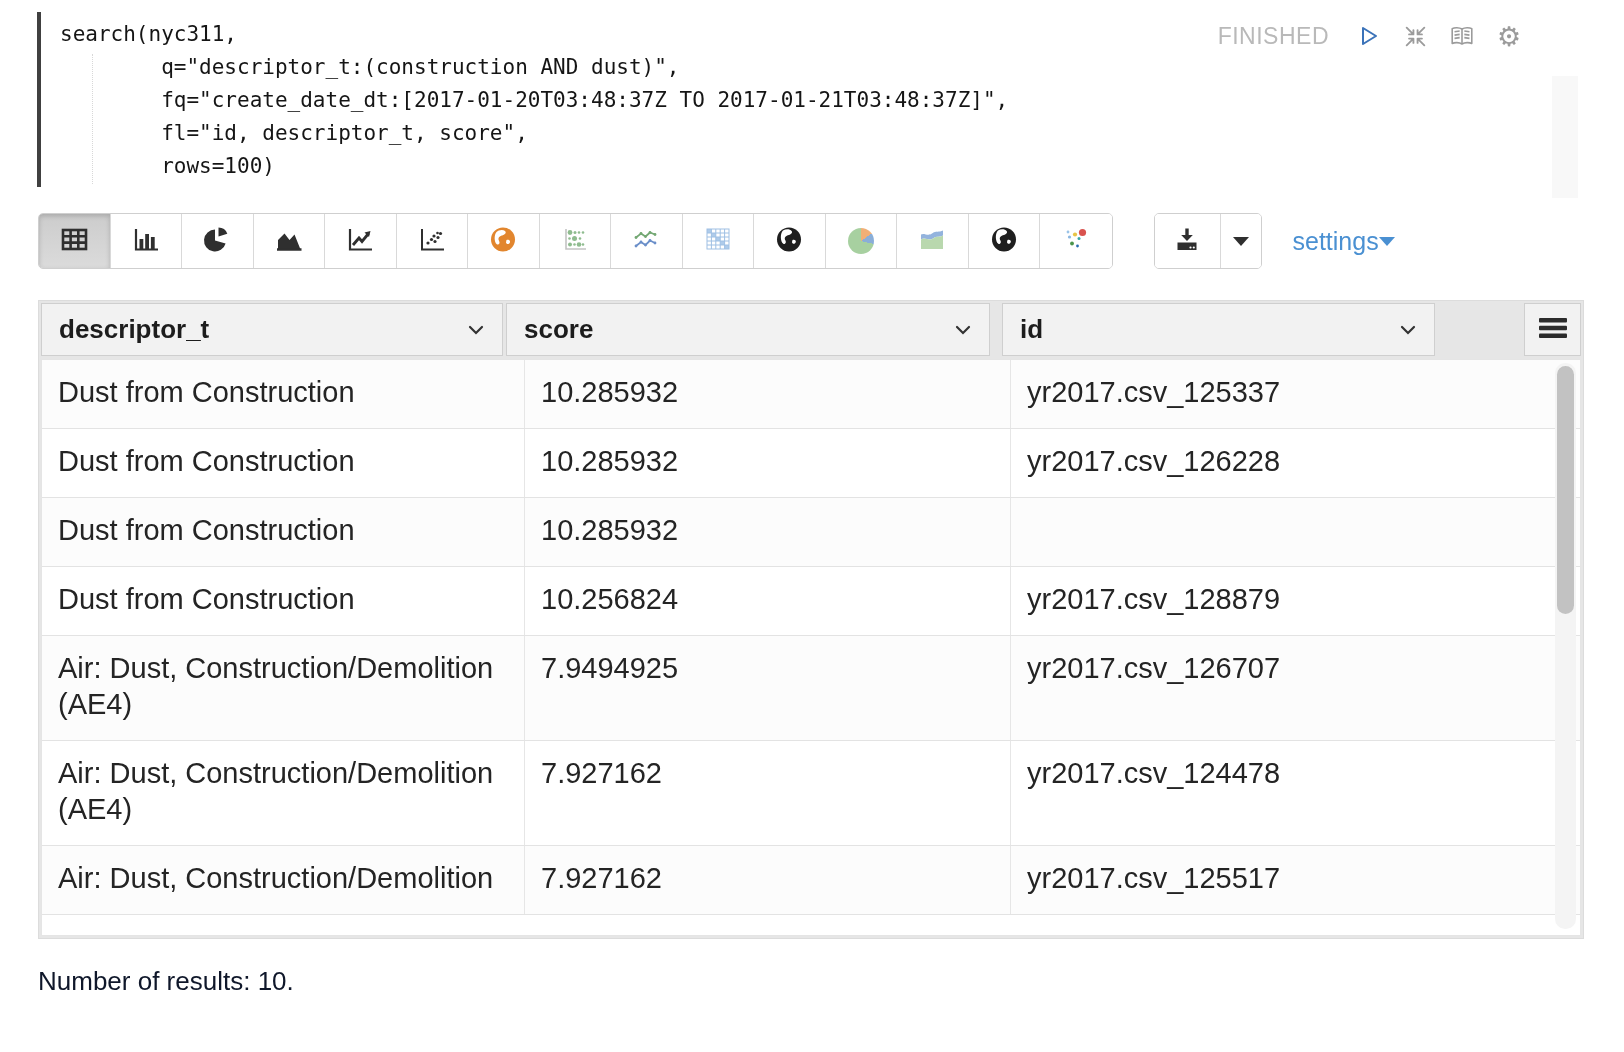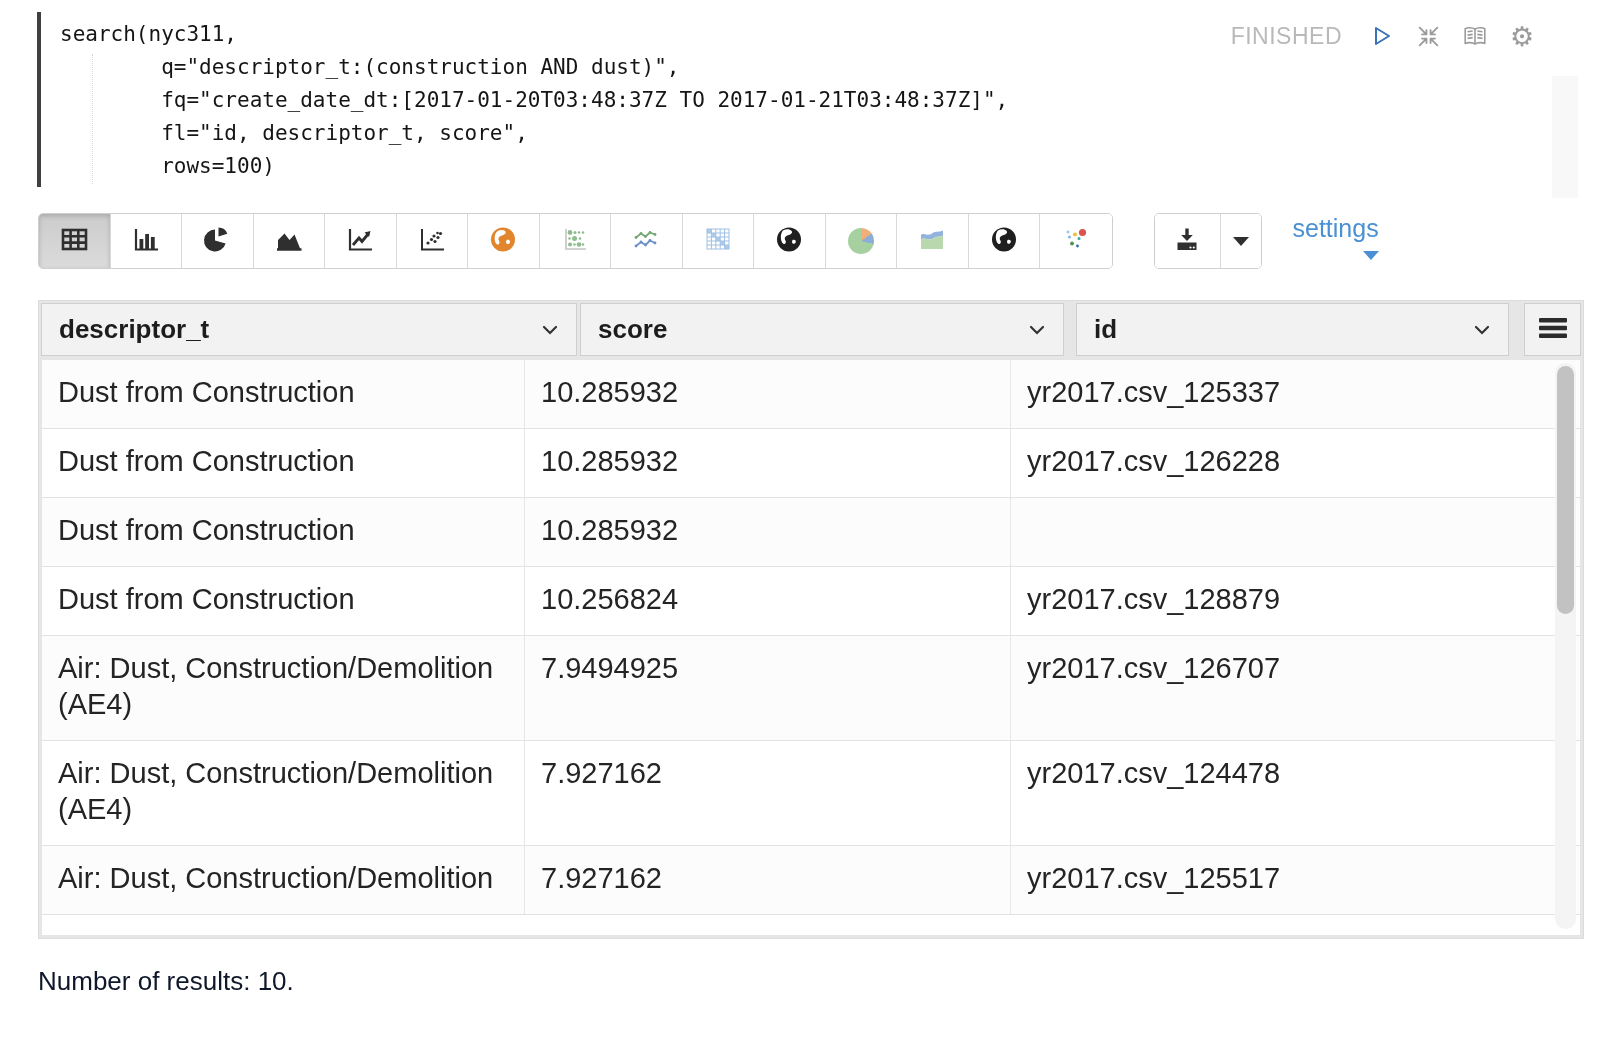--- a/index.html
+++ b/index.html
@@ -10,21 +10,21 @@
   .paragraph { position:relative; padding-top:12px; }
   .code-block { position:relative; margin-left:37px; border-left:4px solid #404040;
                 padding:6px 0 4px 19px; }
   .indent-guide { position:absolute; left:51px; top:42px; height:130px;
                   border-left:1px dotted #d8d8d8; }
   .code-line { font-family:"DejaVu Sans Mono","Liberation Mono",monospace;
                font-size:21px; line-height:33px; color:#151515; white-space:pre; }
   .code-vstrip { position:absolute; right:46px; top:64px; width:26px; height:122px;
                  background:#f8f8f8; }
 
-  .status-controls { position:absolute; top:22px; right:88px;
+  .status-controls { position:absolute; top:22px; right:101px;
                      display:flex; align-items:center; gap:19px; }
   .status-text { color:#b9b9b9; font-size:23px; letter-spacing:.5px; margin-right:6px; }
   .ctrl-icon { display:inline-flex; align-items:center; justify-content:center;
                width:28px; height:28px; cursor:pointer; }
   .gear-glyph { font-family:"DejaVu Sans",sans-serif; font-size:27px; color:#9b9b9b; line-height:1; }
 
   
   .toolbar { display:flex; align-items:center; margin:26px 38px 0 38px; }
   .chart-group { display:inline-flex; border:1px solid #cfcfcf; border-radius:5px;
                  overflow:hidden; background:#fff; }
@@ -38,33 +38,33 @@
       background:conic-gradient(#f0af76 0deg 55deg, #8aaed8 55deg 103deg, #a7d0a0 103deg 360deg); }
 
   .download-group { display:inline-flex; margin-left:41px; border:1px solid #cfcfcf;
                     border-radius:5px; overflow:hidden; background:#fff; }
   .dl-btn { height:54px; display:flex; align-items:center; justify-content:center;
             background:#fff; cursor:pointer; }
   .dl-main { width:66px; border-right:1px solid #d9d9d9; }
   .dl-caret { width:40px; }
   .caret-down { width:0; height:0; border:8px solid transparent; border-top:9px solid #2f2f2f;
                 margin-top:8px; }
-  .settings-link { margin-left:31px; display:flex; align-items:flex-end; 
-                   color:#4a90d2; font-size:25px; cursor:pointer;flex-direction:column; }
+  .settings-link { margin-left:31px; display:flex; align-items:center; 
+                   color:#4a90d2; font-size:25px; cursor:pointer; }
   .caret-down-blue { width:0; height:0; border:8px solid transparent; border-top:9px solid #4a90d2;
                      margin-top:8px; }
 
   
   .table-card { margin:31px 38px 0 38px; width:1546px; height:639px;
                 background:#e6e6e6; border:1px solid #dcdcdc; padding:2px; position:relative; }
   .thead { display:flex; height:53px; margin-bottom:3px; }
   .th { background:#f2f2f2; border:1px solid #cfcfcf; display:flex; align-items:center;
         padding:0 17px; font-weight:bold; font-size:26px; color:#1d1d1d; cursor:pointer; }
   .th .chev { margin-left:auto; display:flex; }
-  .th-1 { width:536px; margin-right:3px; }
+  .th-1 { width:462px; margin-right:3px; }
   .th-2 { width:484px; margin-right:12px; }
   .th-3 { width:433px; }
   .th-menu { width:57px; margin-left:auto; background:#f2f2f2; border:1px solid #cfcfcf;
              display:flex; align-items:center; justify-content:center; cursor:pointer; }
   .tbody { position:relative; background:#fff; height:577px; overflow:hidden;
            border:1px solid #e5e5e5; }
   .trow { display:flex; border-bottom:1px solid #e3e3e3; background:#fff; }
   .trow.odd { background:#fcfcfc; }
   .tcell { padding:14px 16px 18px 16px; font-size:29px; line-height:36px; color:#242424; }
   .c1 { width:483px; border-right:1px solid #e6e6e6; }

